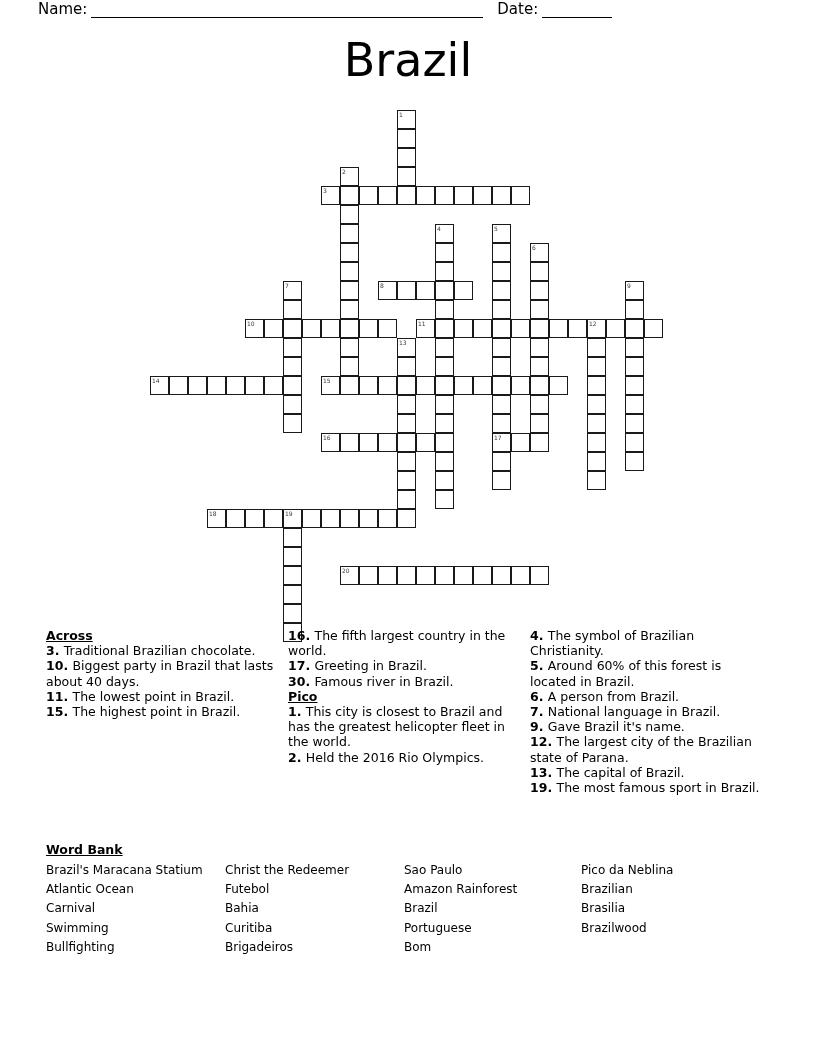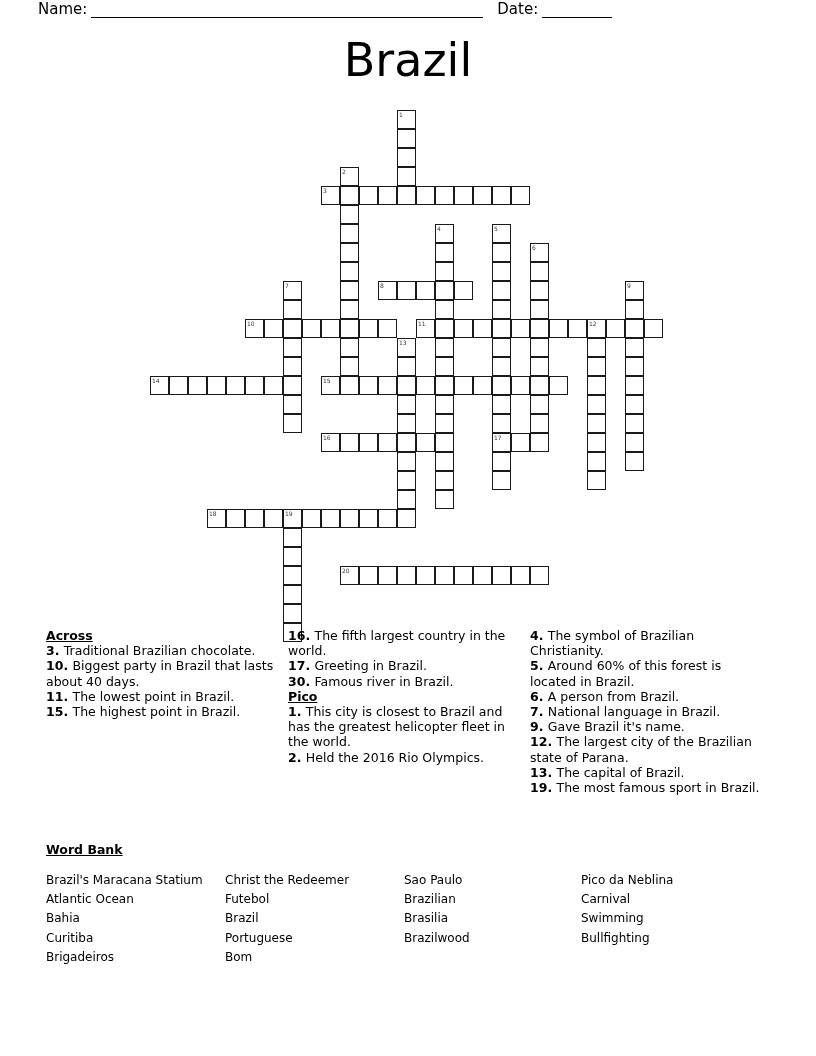--- a/index.html
+++ b/index.html
@@ -124,21 +124,21 @@
     position: absolute;
     left: 46px;
     top: 841px;
     width: 730px;
   }
   .wb-heading {
     font-weight: bold;
     text-decoration: underline;
     font-size: 12.5px;
     line-height: 18px;
-    margin-bottom: 12px;
+    margin-bottom: 2px;
   }
   .wb-grid {
     display: grid;
     grid-template-columns: 179px 179px 177px auto;
     row-gap: 0px;
   }
   .wb-item {
     font-size: 12px;
     line-height: 19.2px;
     white-space: nowrap;
@@ -402,20 +402,21 @@
 
 <div class="wordbank">
   <div class="wb-heading">Word Bank</div>
   <div class="wb-grid">
       <div class="wb-item">Brazil's Maracana Statium</div>
       <div class="wb-item">Christ the Redeemer</div>
       <div class="wb-item">Sao Paulo</div>
       <div class="wb-item">Pico da Neblina</div>
       <div class="wb-item">Atlantic Ocean</div>
       <div class="wb-item">Futebol</div>
+      <div class="wb-item">Amazon Rainforest</div>
       <div class="wb-item">Brazilian</div>
       <div class="wb-item">Carnival</div>
       <div class="wb-item">Bahia</div>
       <div class="wb-item">Brazil</div>
       <div class="wb-item">Brasilia</div>
       <div class="wb-item">Swimming</div>
       <div class="wb-item">Curitiba</div>
       <div class="wb-item">Portuguese</div>
       <div class="wb-item">Brazilwood</div>
       <div class="wb-item">Bullfighting</div>

